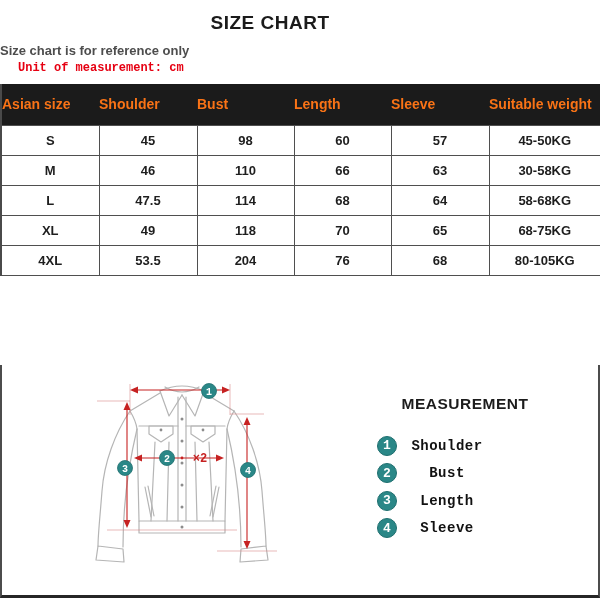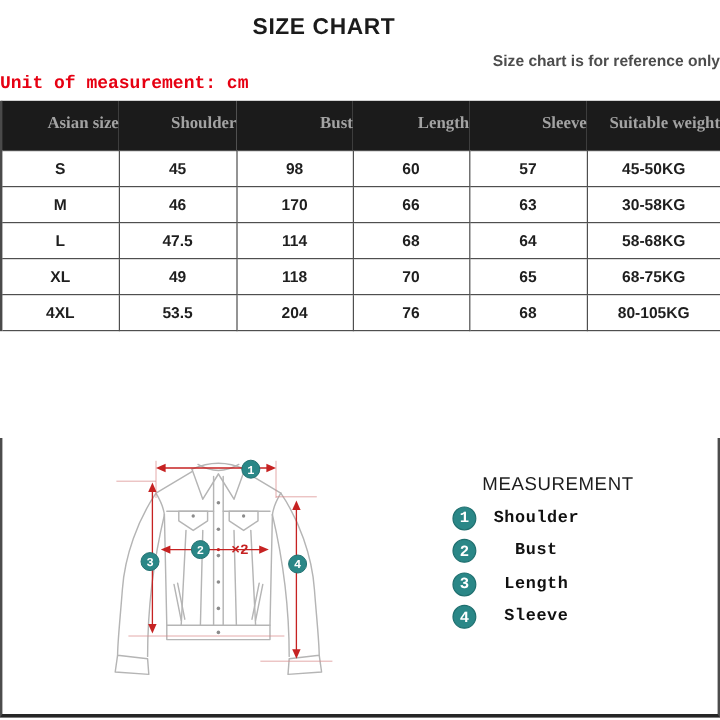--- a/index.html
+++ b/index.html
@@ -11,39 +11,39 @@
   }
 
   
   .page-title {
     position:absolute; top:12px; left:0; width:540px;
     text-align:center; font-size:19px; font-weight:bold;
     color:#1b1b1b; letter-spacing:0.5px;
   }
   .page-subtitle {
     position:absolute; top:43px; left:0; width:600px;
-    text-align:right; font-size:13px; font-weight:bold; color:#4d4d4d;
+    text-align:left; font-size:13px; font-weight:bold; color:#4d4d4d;
   }
   .unit-note {
-    position:absolute; top:61px; left:0;
+    position:absolute; top:61px; left:18px;
     font-family:"Liberation Mono", monospace;
-    font-size:15px; font-weight:bold; color:#e60012;
+    font-size:12px; font-weight:bold; color:#e60012;
     letter-spacing:0px; white-space:nowrap;
   }
 
   
   .size-table {
     position:absolute; top:84px; left:0; width:600px;
     border-collapse:collapse; table-layout:fixed;
     border-left:2px solid #4a4a4a; border-right:2px solid #4a4a4a;
   }
   .size-table thead th {
-    background:#1b1b1b; color:#a3a3a3;
+    background:#1b1b1b; color:#f97316;
     height:41px; font-size:14px; font-weight:bold;
-    text-align:right; vertical-align:middle; border:none;font-family:Liberation Serif, serif;
+    text-align:left; vertical-align:middle; border:none;
   }
   .size-table tbody td {
     height:30px; border:1px solid #4f4f4f;
     text-align:center; vertical-align:middle;
     font-size:13px; font-weight:600; color:#1e1e1e;
     background:#ffffff;
   }
 
   
   .lower-section {
@@ -52,22 +52,22 @@
     border-bottom:3px solid #262626; background:#ffffff;
   }
   .jacket-svg { position:absolute; left:55px; top:6px; }
 
   
   .legend {
     position:absolute; left:358px; top:30px; width:210px;
   }
   .legend-title {
     width:100%; text-align:center;
-    font-size:15.5px; font-weight:normal; color:#1c1c1c;
-    letter-spacing:0.5px; margin-bottom:5px;
+    font-size:15.5px; font-weight:bold; color:#1c1c1c;
+    letter-spacing:0.5px; margin-bottom:19px;
   }
   .legend-item { display:flex; align-items:center; height:27.5px; }
   .legend-badge {
     width:20px; height:20px; margin-left:17px; border-radius:50%;
     background:#2a8787; border:1px solid #1f6f6f;
     color:#ffffff; font-family:"Liberation Mono", monospace;
     font-size:13px; font-weight:bold;
     display:flex; align-items:center; justify-content:center;
     flex:0 0 auto;
   }
@@ -127,21 +127,21 @@
           <td>S</td>
           <td>45</td>
           <td>98</td>
           <td>60</td>
           <td>57</td>
           <td>45-50KG</td>
         </tr>
         <tr>
           <td>M</td>
           <td>46</td>
-          <td>170</td>
+          <td>110</td>
           <td>66</td>
           <td>63</td>
           <td>30-58KG</td>
         </tr>
         <tr>
           <td>L</td>
           <td>47.5</td>
           <td>114</td>
           <td>68</td>
           <td>64</td>

